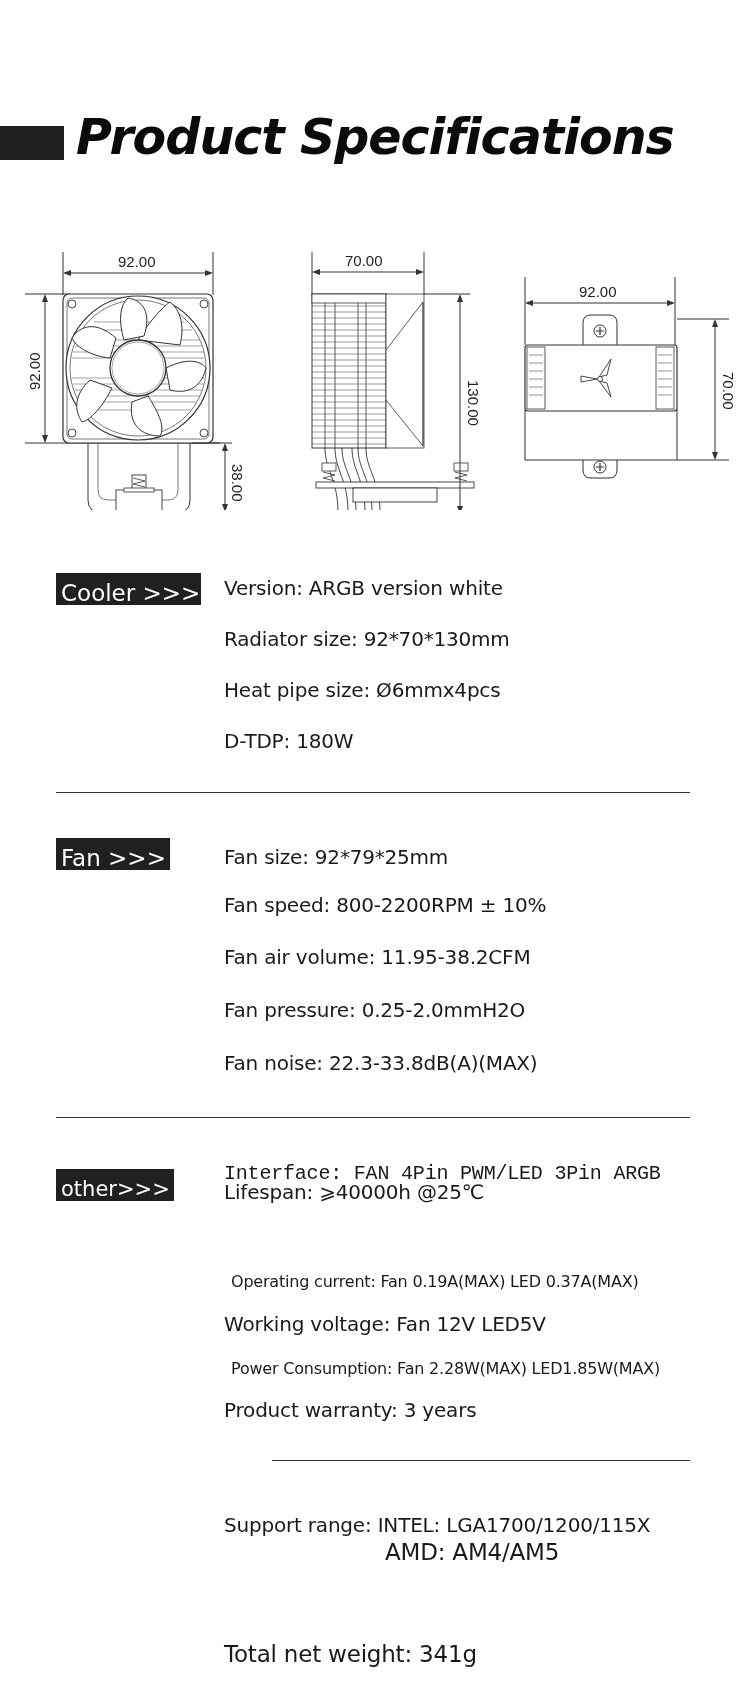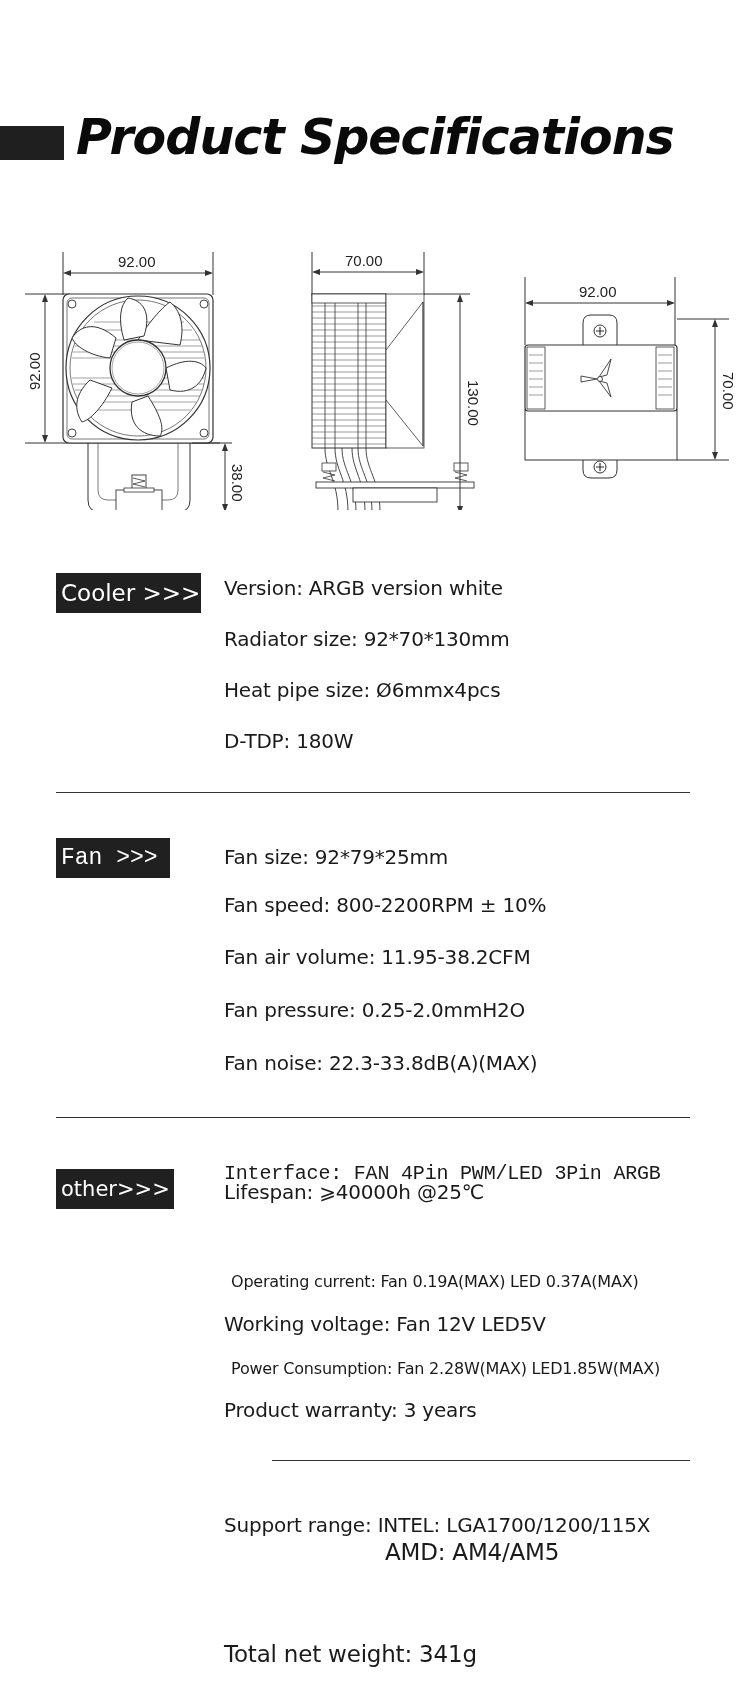--- a/index.html
+++ b/index.html
@@ -6,21 +6,21 @@
   html, body { width: 750px; height: 1694px; background: #ffffff; overflow: hidden; }
   body { position: relative; font-family: "Liberation Sans", "DejaVu Sans", sans-serif; color: #1a1a1a; }
 
   .title-bar { position: absolute; left: 0; top: 126px; width: 64px; height: 34px; background: #1f1f1f; }
   .page-title { position: absolute; left: 76px; top: 108px; font-family: "DejaVu Sans", sans-serif; font-weight: bold; font-style: italic; font-size: 50px; letter-spacing: -1px; color: #0a0a0a; white-space: nowrap; transform: scaleX(0.98); transform-origin: left center; }
 
   .drawing { position: absolute; }
   .drawing svg { display: block; }
   .dim-label { font-family: "Liberation Sans", sans-serif; font-size: 15px; fill: #222; }
 
-  .tag { position: absolute; left: 56px; height: 40px; background: #202020; color: #fff; font-size: 23px; line-height: 40px; padding-left: 5px; white-space: nowrap; font-family: "DejaVu Sans", sans-serif; }
+  .tag { position: absolute; left: 56px; height: 32px; background: #202020; color: #fff; font-size: 23px; line-height: 40px; padding-left: 5px; white-space: nowrap; font-family: "DejaVu Sans", sans-serif; }
   .spec { position: absolute; left: 224px; font-size: 20px; color: #1a1a1a; white-space: nowrap; font-family: "DejaVu Sans", sans-serif; letter-spacing: -0.2px; }
   .spec.small { font-size: 16px; margin-left: 6px; }
   .divider { position: absolute; height: 1px; background: #333; }
 </style>
 </head>
 <body>
 
 <div class="title-bar"></div>
 <div class="page-title">Product Specifications</div>
 
@@ -221,21 +221,21 @@
   </svg>
 </div>
 
 <div class="tag" style="top:573px; width:145px;">Cooler &gt;&gt;&gt;</div>
 <div class="spec" style="top:576px;">Version: ARGB version white</div>
 <div class="spec" style="top:627px;">Radiator size: 92*70*130mm</div>
 <div class="spec" style="top:678px;">Heat pipe size: Ø6mmx4pcs</div>
 <div class="spec" style="top:729px;">D-TDP: 180W</div>
 <div class="divider" style="left:56px; top:792px; width:634px;"></div>
 
-<div class="tag" style="top:838px; width:114px;font-family:Liberation Mono, monospace;">Fan  &gt;&gt;&gt;</div>
+<div class="tag" style="top:838px; width:114px;">Fan  &gt;&gt;&gt;</div>
 <div class="spec" style="top:845px;">Fan size: 92*79*25mm</div>
 <div class="spec" style="top:893px;">Fan speed: 800-2200RPM ± 10%</div>
 <div class="spec" style="top:945px;">Fan air volume: 11.95-38.2CFM</div>
 <div class="spec" style="top:998px;">Fan pressure: 0.25-2.0mmH2O</div>
 <div class="spec" style="top:1051px;">Fan noise: 22.3-33.8dB(A)(MAX)</div>
 <div class="divider" style="left:56px; top:1117px; width:634px;"></div>
 
 <div class="tag" style="top:1169px; width:118px; font-size:21px;">other&gt;&gt;&gt;</div>
 <div class="spec" style="top:1180px;">Lifespan: ⩾40000h @25℃</div>
 <div class="spec" style="top:1162px;font-family:Liberation Mono, monospace;">Interface: FAN 4Pin PWM/LED 3Pin ARGB</div>

